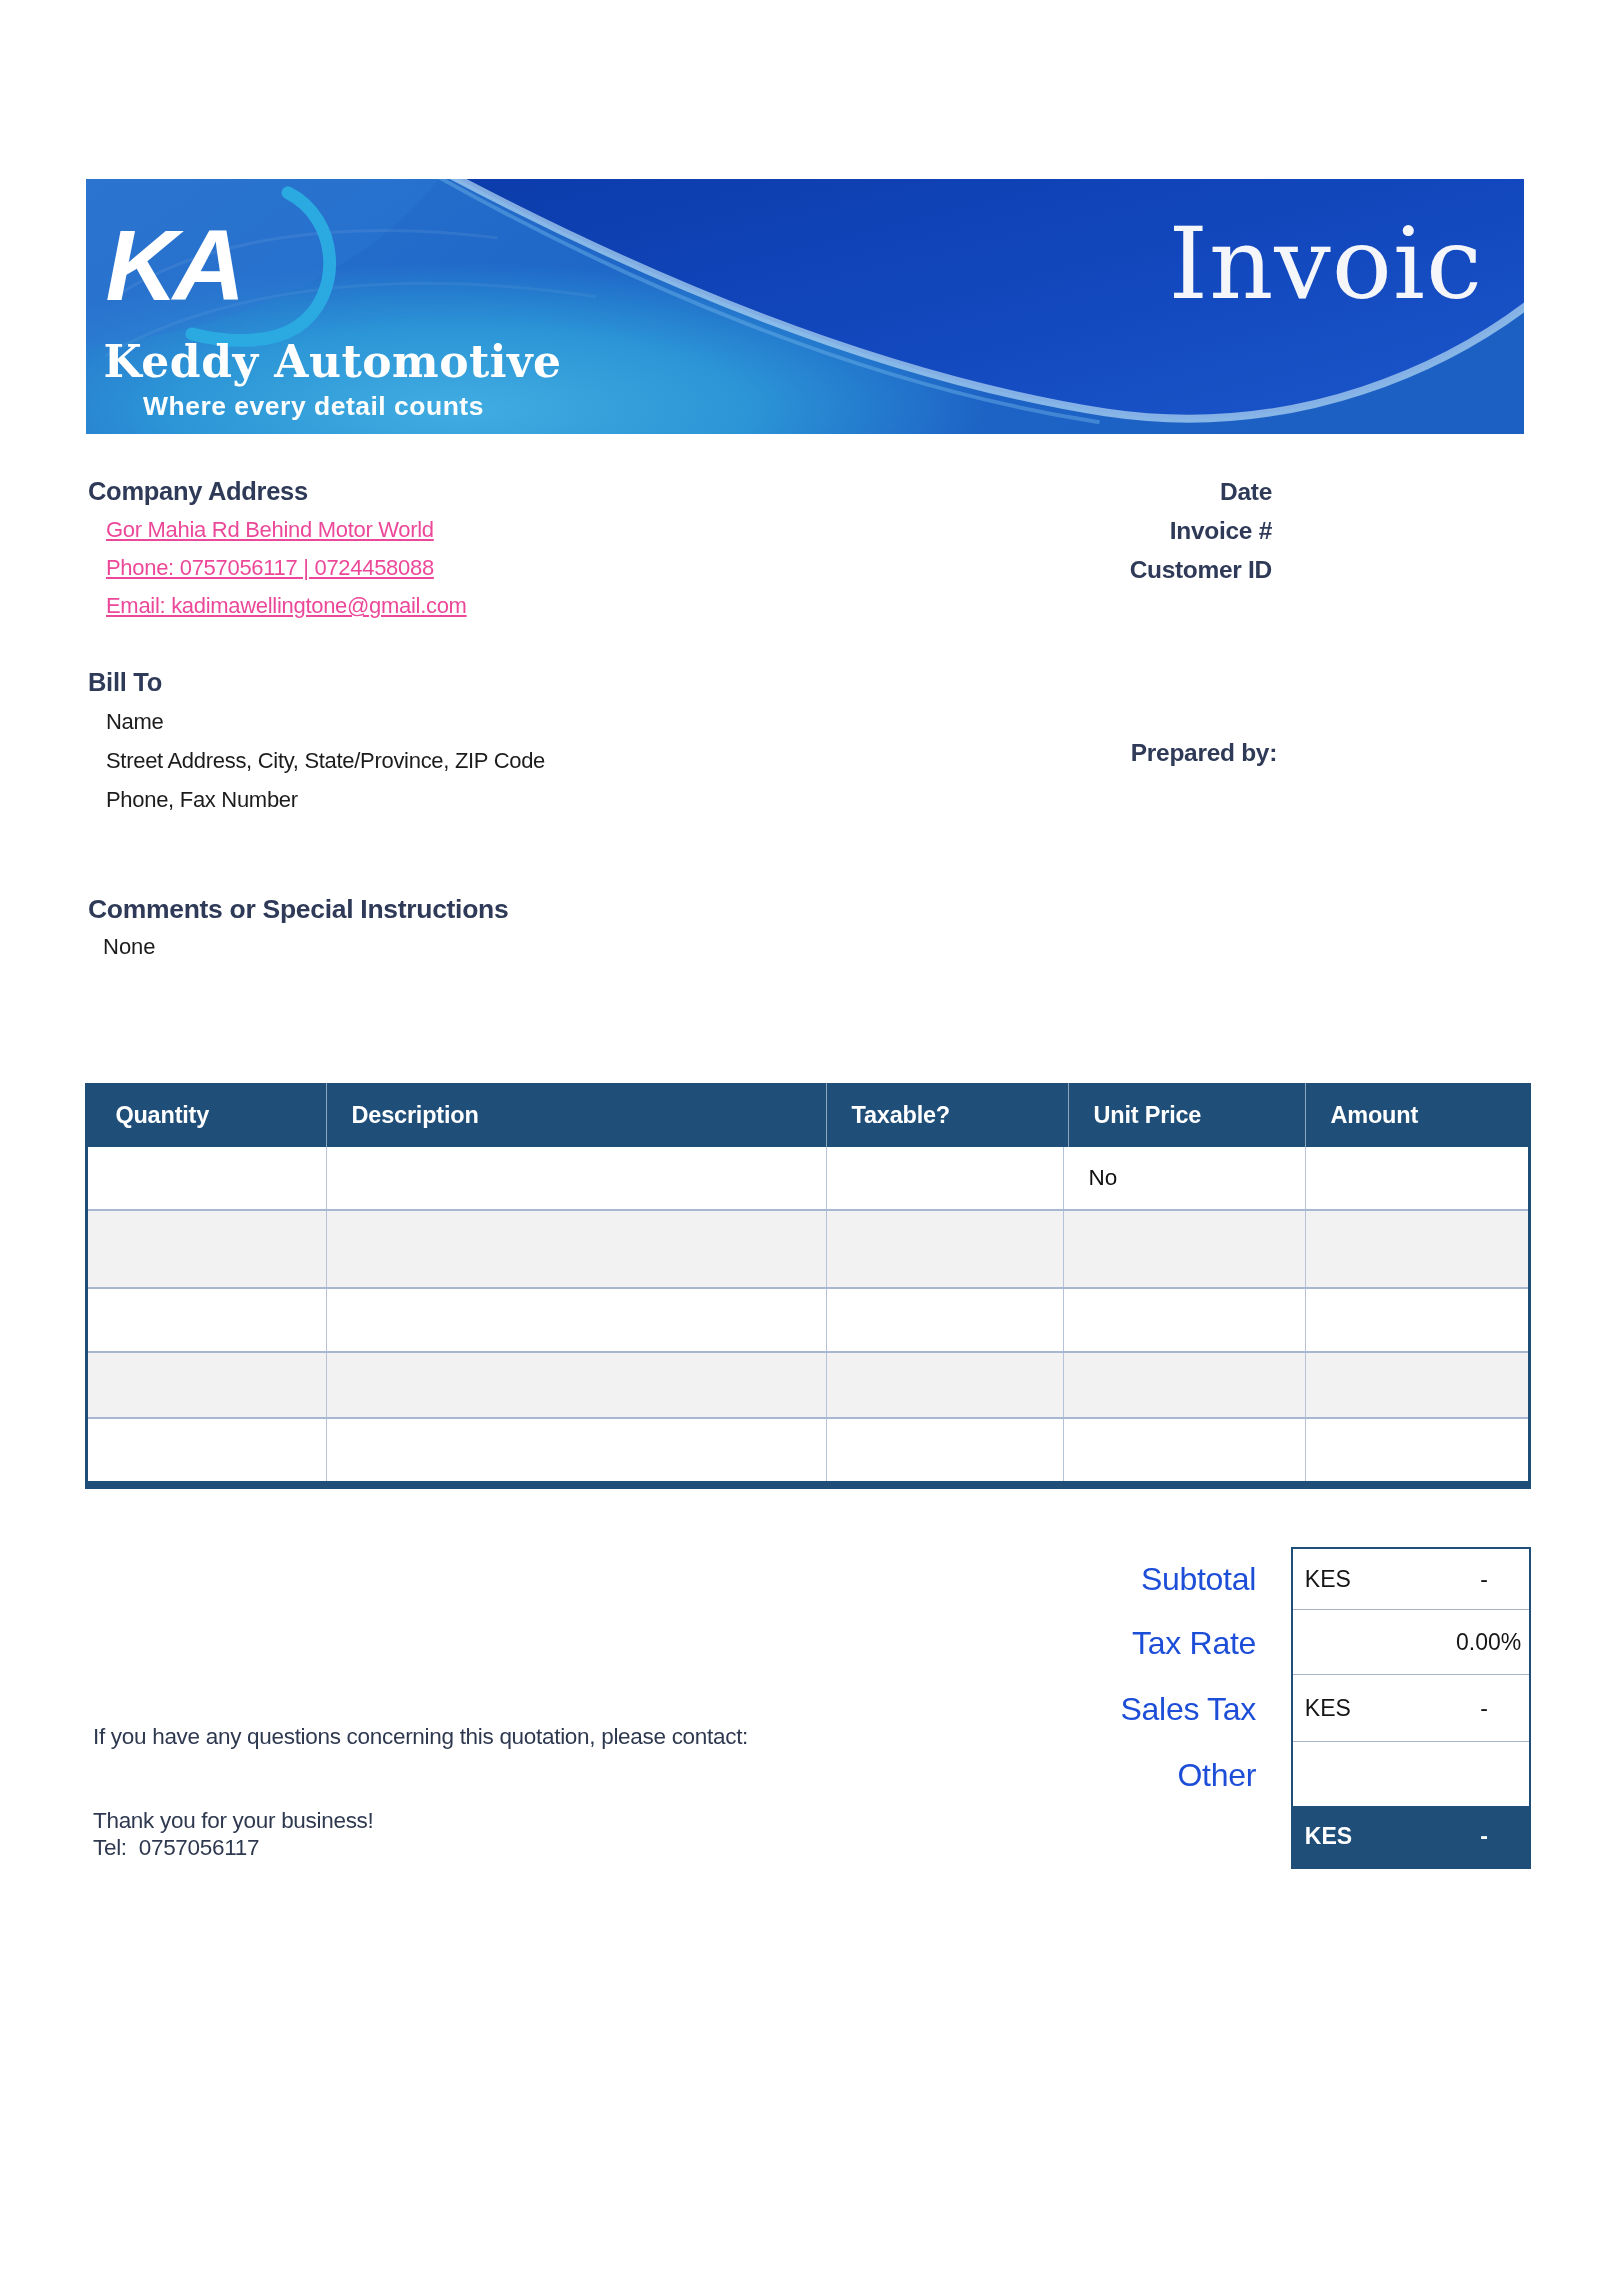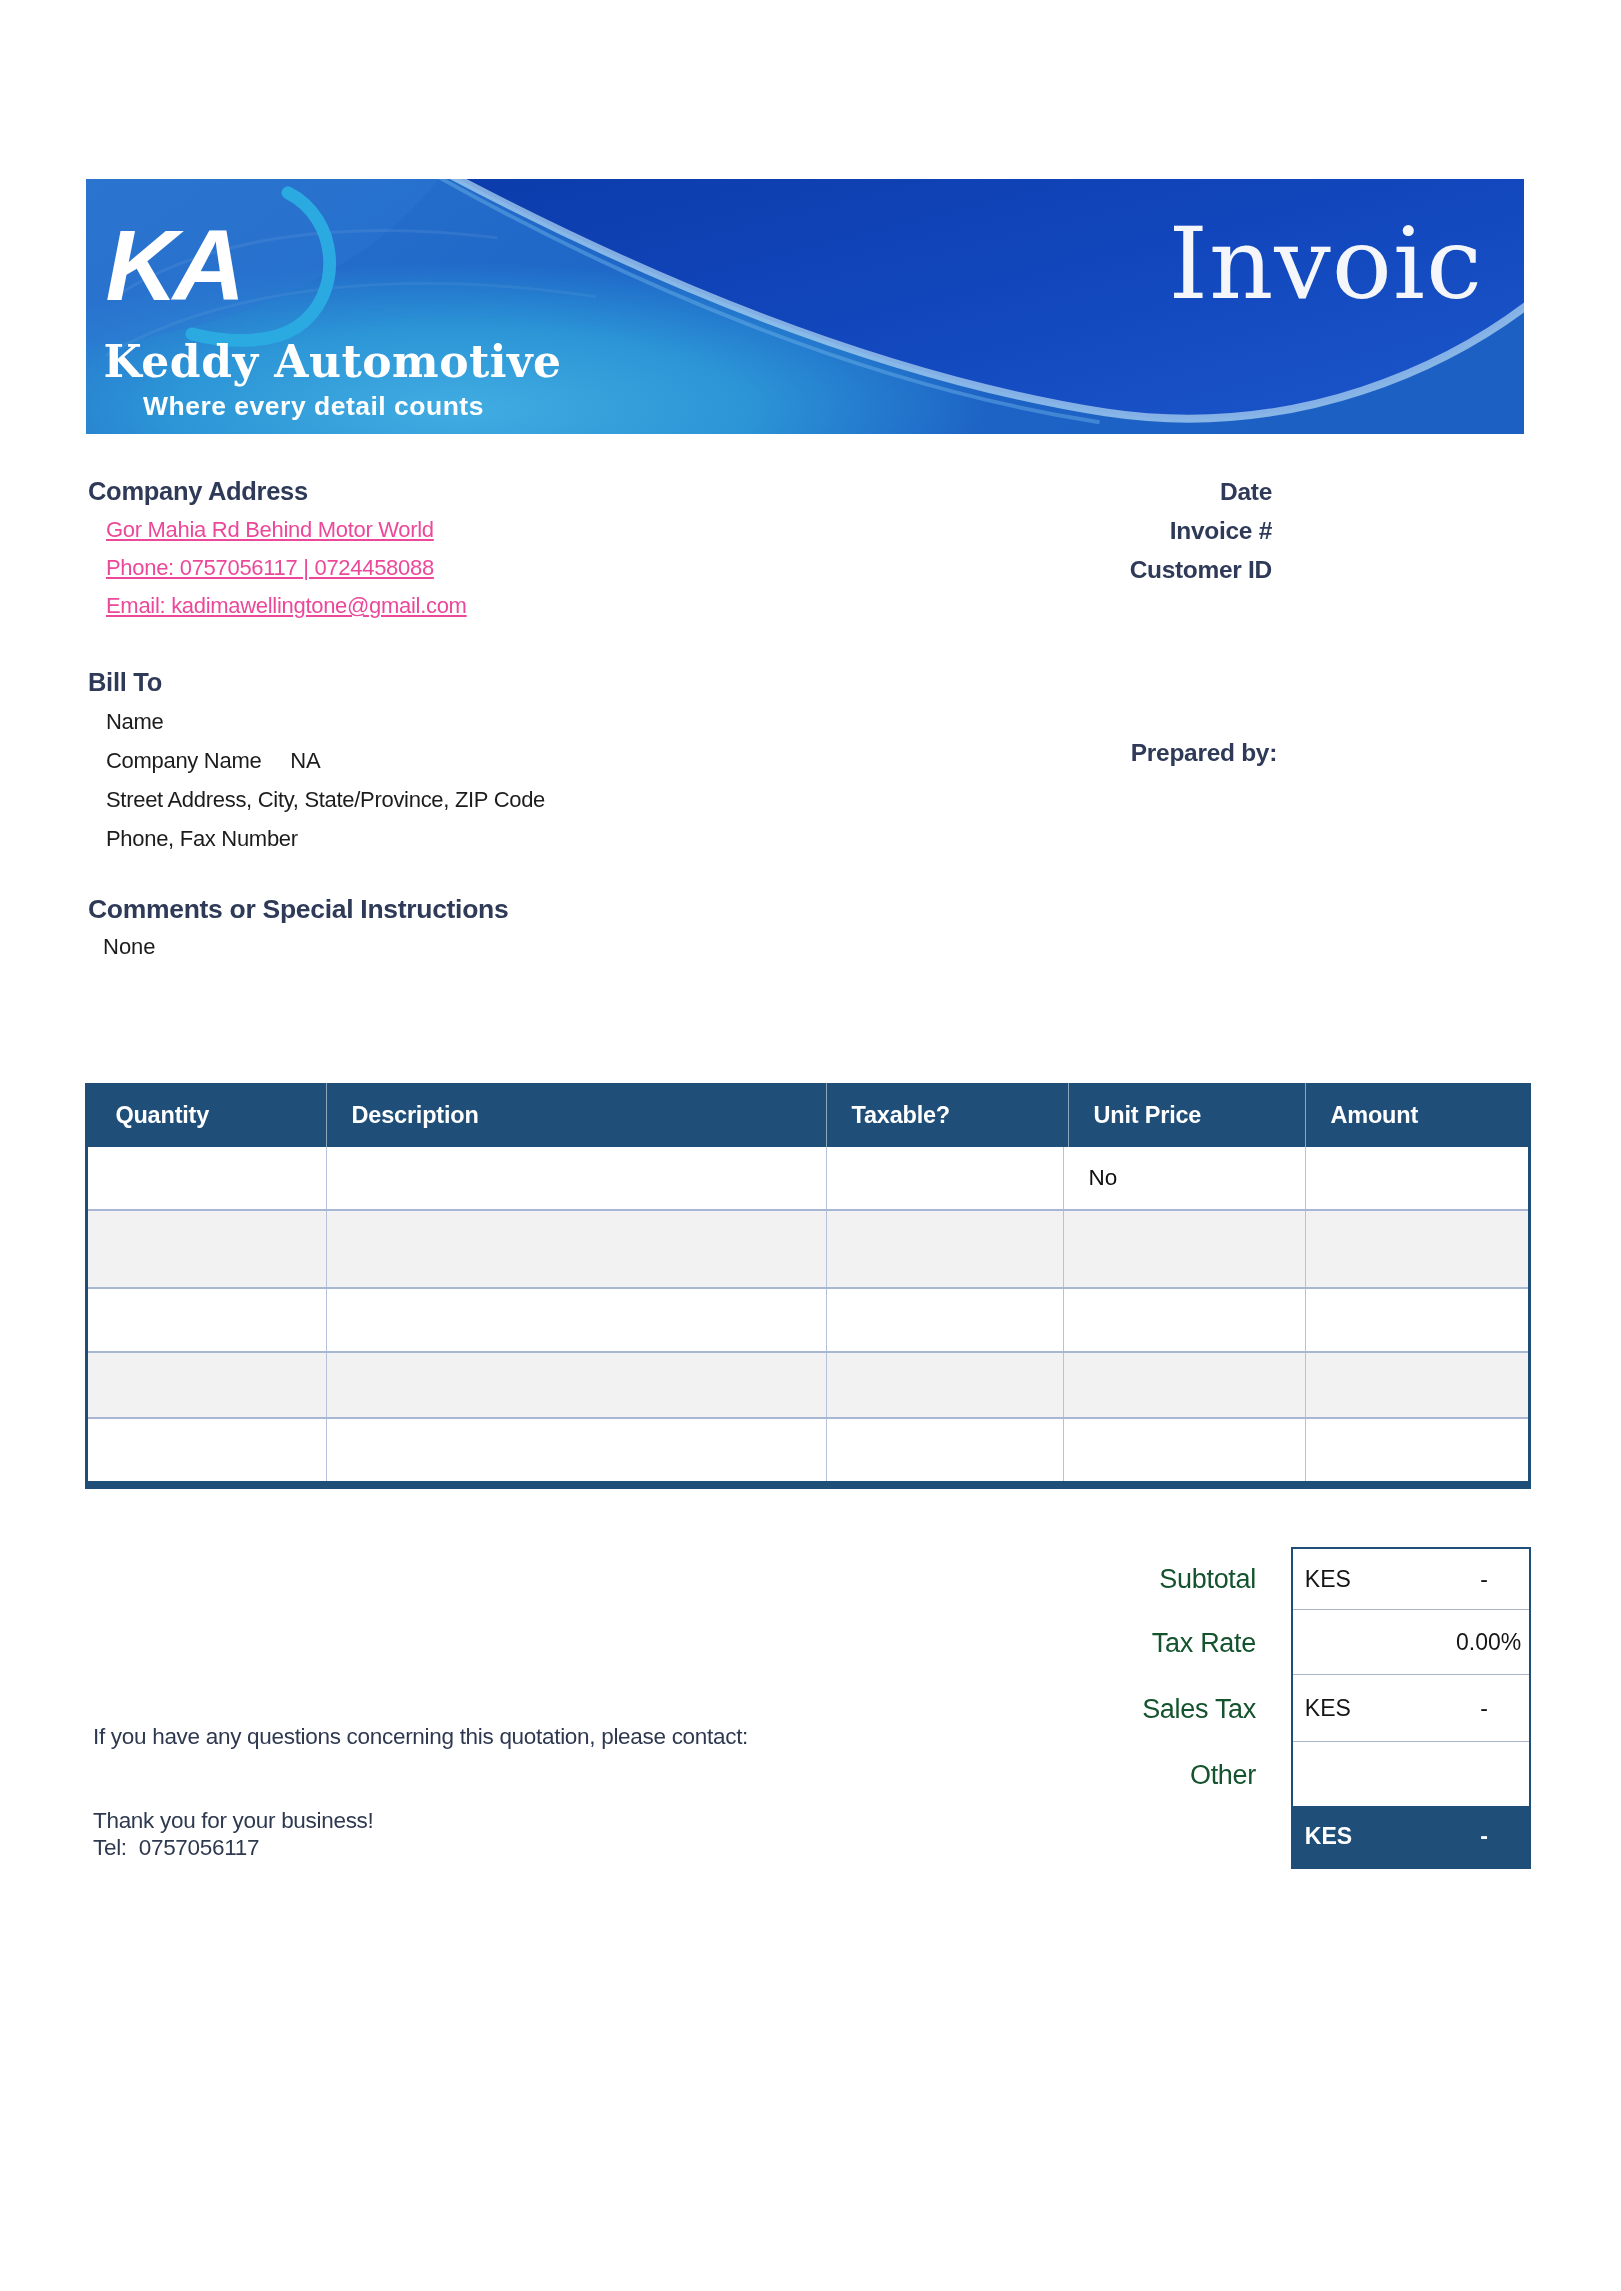--- a/index.html
+++ b/index.html
@@ -57,21 +57,21 @@
   .t-row:last-child{border-bottom:none;}
   .t-row .cell{box-sizing:border-box;height:100%;display:flex;align-items:center;
     padding-left:24.5px;font-size:22.5px;color:#111111;}
   .t-row .cell:not(:last-child){border-right:1px solid #b6c2da;}
   .r1{height:64px;} .r2{height:78px;} .r3{height:64px;} .r4{height:66px;} .r5{height:62px;}
   .c1{width:239px;} .c2{width:500px;} .c3{width:237px;} .c4{width:242px;} .c5{width:220px;}
   .table-bottom-bar{height:7.8px;background:#1f4e79;}
   
   .totals-labels{position:absolute;left:863px;top:1547px;width:393px;}
   .totals-labels .lbl{display:flex;align-items:center;justify-content:flex-end;
-    font-size:27px;color:#14532d;letter-spacing:-0.3px;}
+    font-size:32px;color:#1d4ed8;letter-spacing:-0.3px;}
   .totals-labels .lbl.total{font-weight:700;font-size:25.5px;color:#2d3955;}
   .tl1{height:64px;} .tl2{height:65px;} .tl3{height:67px;} .tl4{height:64px;} .tl5{height:64px;}
   .totals-box{position:absolute;left:1291px;top:1547px;width:240px;height:322px;
     box-sizing:border-box;border:2.9px solid #1f4e79;background:#ffffff;}
   .tb-row{display:flex;align-items:center;justify-content:space-between;
     box-sizing:border-box;padding-left:11.8px;font-size:23px;color:#151515;}
   .tb-row.sep{border-bottom:1px solid #a9b4c9;}
   .tb1{height:61px;} .tb2{height:65px;} .tb3{height:67px;} .tb4{height:64px;}
   .tb5{height:61px;background:#1f4e79;color:#ffffff;font-weight:700;}
   .tb-val{padding-right:9.8px;}
@@ -134,23 +134,20 @@
 
   <div class="meta-labels h-navy">
     <div>Date</div>
     <div>Invoice #</div>
     <div>Customer ID</div>
   </div>
 
   <div class="billto-heading h-navy">Bill To</div>
   <div class="billto-lines">
     <div>Name</div>
-    <div>
-      <span>Company Name</span><span class="billto-company-value">NA</span>
-    </div>
     <div>Street Address, City, State/Province, ZIP Code</div>
     <div>Phone, Fax Number</div>
   </div>
 
   <div class="prepared-by h-navy">Prepared by:</div>
 
   <div class="comments-heading h-navy">Comments or Special Instructions</div>
   <div class="comments-value">None</div>
 
   <div class="items-table">

